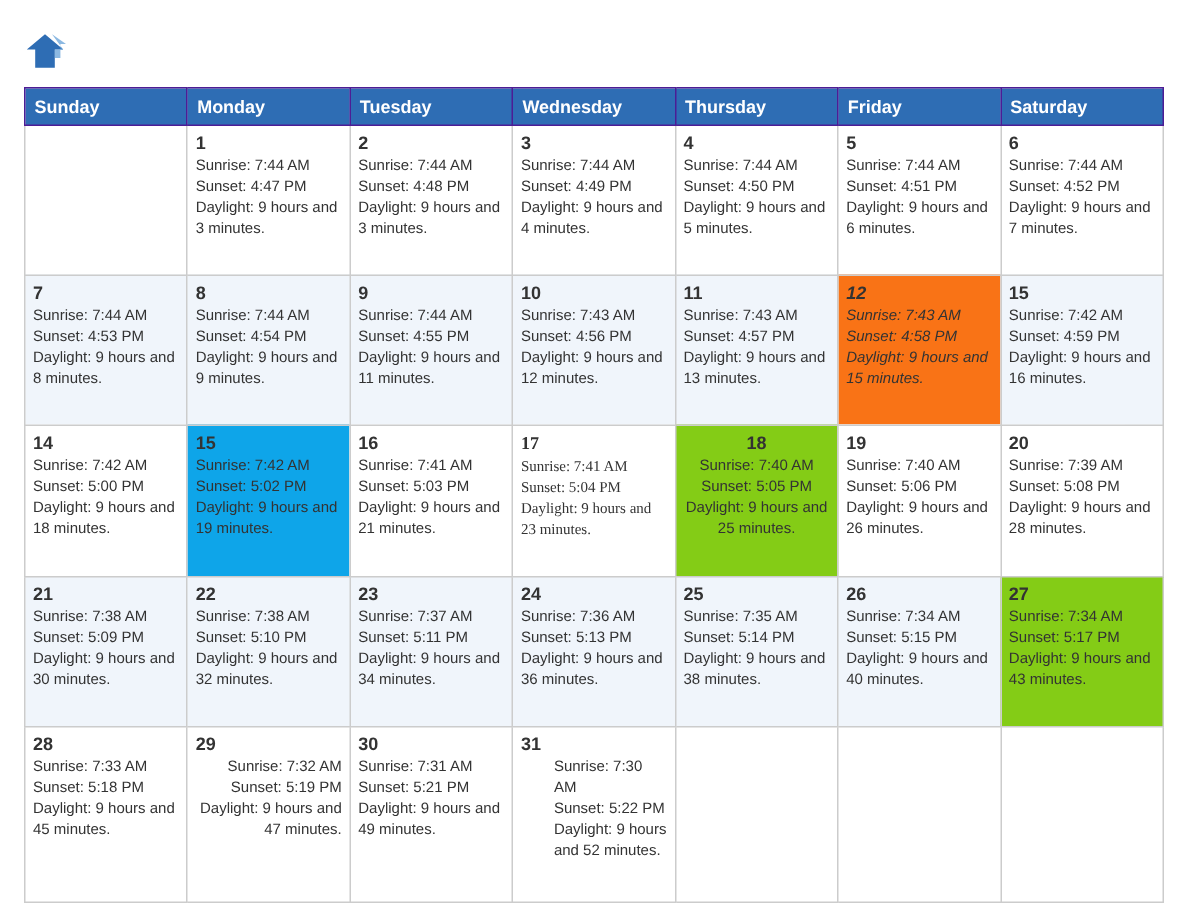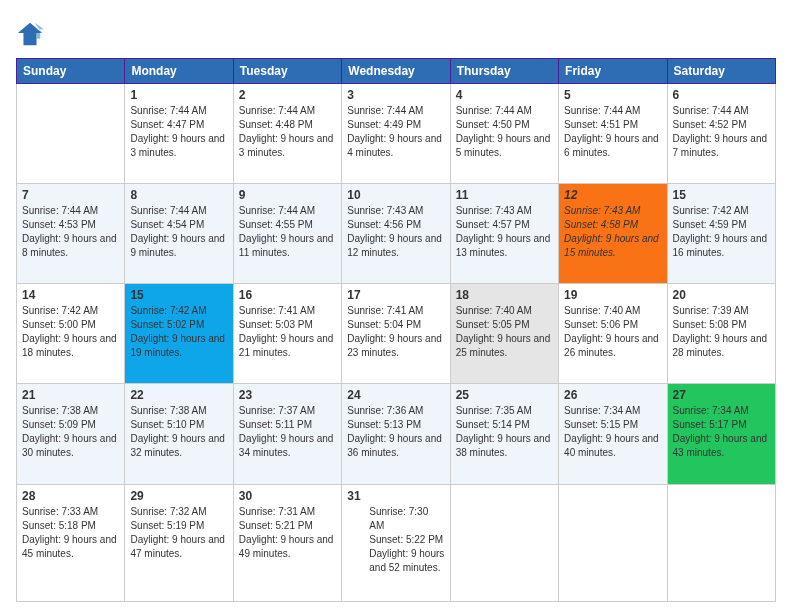--- a/index.html
+++ b/index.html
@@ -226,27 +226,27 @@
             <div class="day-info" style="white-space: pre-line;">Sunrise: 7:42 AM
 Sunset: 5:02 PM
 Daylight: 9 hours and 19 minutes.</div>
           </td>
           <td style="background: rgb(255, 255, 255);">
             <div class="day-num">16</div>
             <div class="day-info" style="white-space: pre-line;">Sunrise: 7:41 AM
 Sunset: 5:03 PM
 Daylight: 9 hours and 21 minutes.</div>
           </td>
-          <td style="background: rgb(255, 255, 255);">
+          <td style="background: rgb(255, 255, 255); font-family: Liberation Serif, serif;">
             <div class="day-num">17</div>
             <div class="day-info" style="white-space: pre-line;">Sunrise: 7:41 AM
 Sunset: 5:04 PM
 Daylight: 9 hours and 23 minutes.</div>
           </td>
-          <td style="background: #e5e5e5;">
+          <td style="background: #84cc16; text-align: center;">
             <div class="day-num">18</div>
             <div class="day-info" style="white-space: pre-line;">Sunrise: 7:40 AM
 Sunset: 5:05 PM
 Daylight: 9 hours and 25 minutes.</div>
           </td>
           <td style="background: rgb(255, 255, 255); margin-left: 44px;">
             <div class="day-num">19</div>
             <div class="day-info" style="white-space: pre-line;">Sunrise: 7:40 AM
 Sunset: 5:06 PM
 Daylight: 9 hours and 26 minutes.</div>
@@ -288,37 +288,37 @@
             <div class="day-info" style="white-space: pre-line;">Sunrise: 7:35 AM
 Sunset: 5:14 PM
 Daylight: 9 hours and 38 minutes.</div>
           </td>
           <td style="background: rgb(240, 245, 251);">
             <div class="day-num">26</div>
             <div class="day-info" style="white-space: pre-line;">Sunrise: 7:34 AM
 Sunset: 5:15 PM
 Daylight: 9 hours and 40 minutes.</div>
           </td>
-          <td style="background: #22c55e;">
+          <td style="background: #84cc16;">
             <div class="day-num">27</div>
             <div class="day-info" style="white-space: pre-line;">Sunrise: 7:34 AM
 Sunset: 5:17 PM
 Daylight: 9 hours and 43 minutes.</div>
           </td>
         </tr>
         <tr>
           <td style="background: rgb(255, 255, 255);">
             <div class="day-num">28</div>
             <div class="day-info" style="white-space: pre-line;">Sunrise: 7:33 AM
 Sunset: 5:18 PM
 Daylight: 9 hours and 45 minutes.</div>
           </td>
           <td style="background: rgb(255, 255, 255);">
             <div class="day-num">29</div>
-            <div class="day-info" style="white-space: pre-line;">Sunrise: 7:32 AM
+            <div class="day-info" style="white-space: pre-line; text-align: right;">Sunrise: 7:32 AM
 Sunset: 5:19 PM
 Daylight: 9 hours and 47 minutes.</div>
           </td>
           <td style="background: rgb(255, 255, 255);">
             <div class="day-num">30</div>
             <div class="day-info" style="white-space: pre-line;">Sunrise: 7:31 AM
 Sunset: 5:21 PM
 Daylight: 9 hours and 49 minutes.</div>
           </td>
           <td style="background: rgb(255, 255, 255);">

